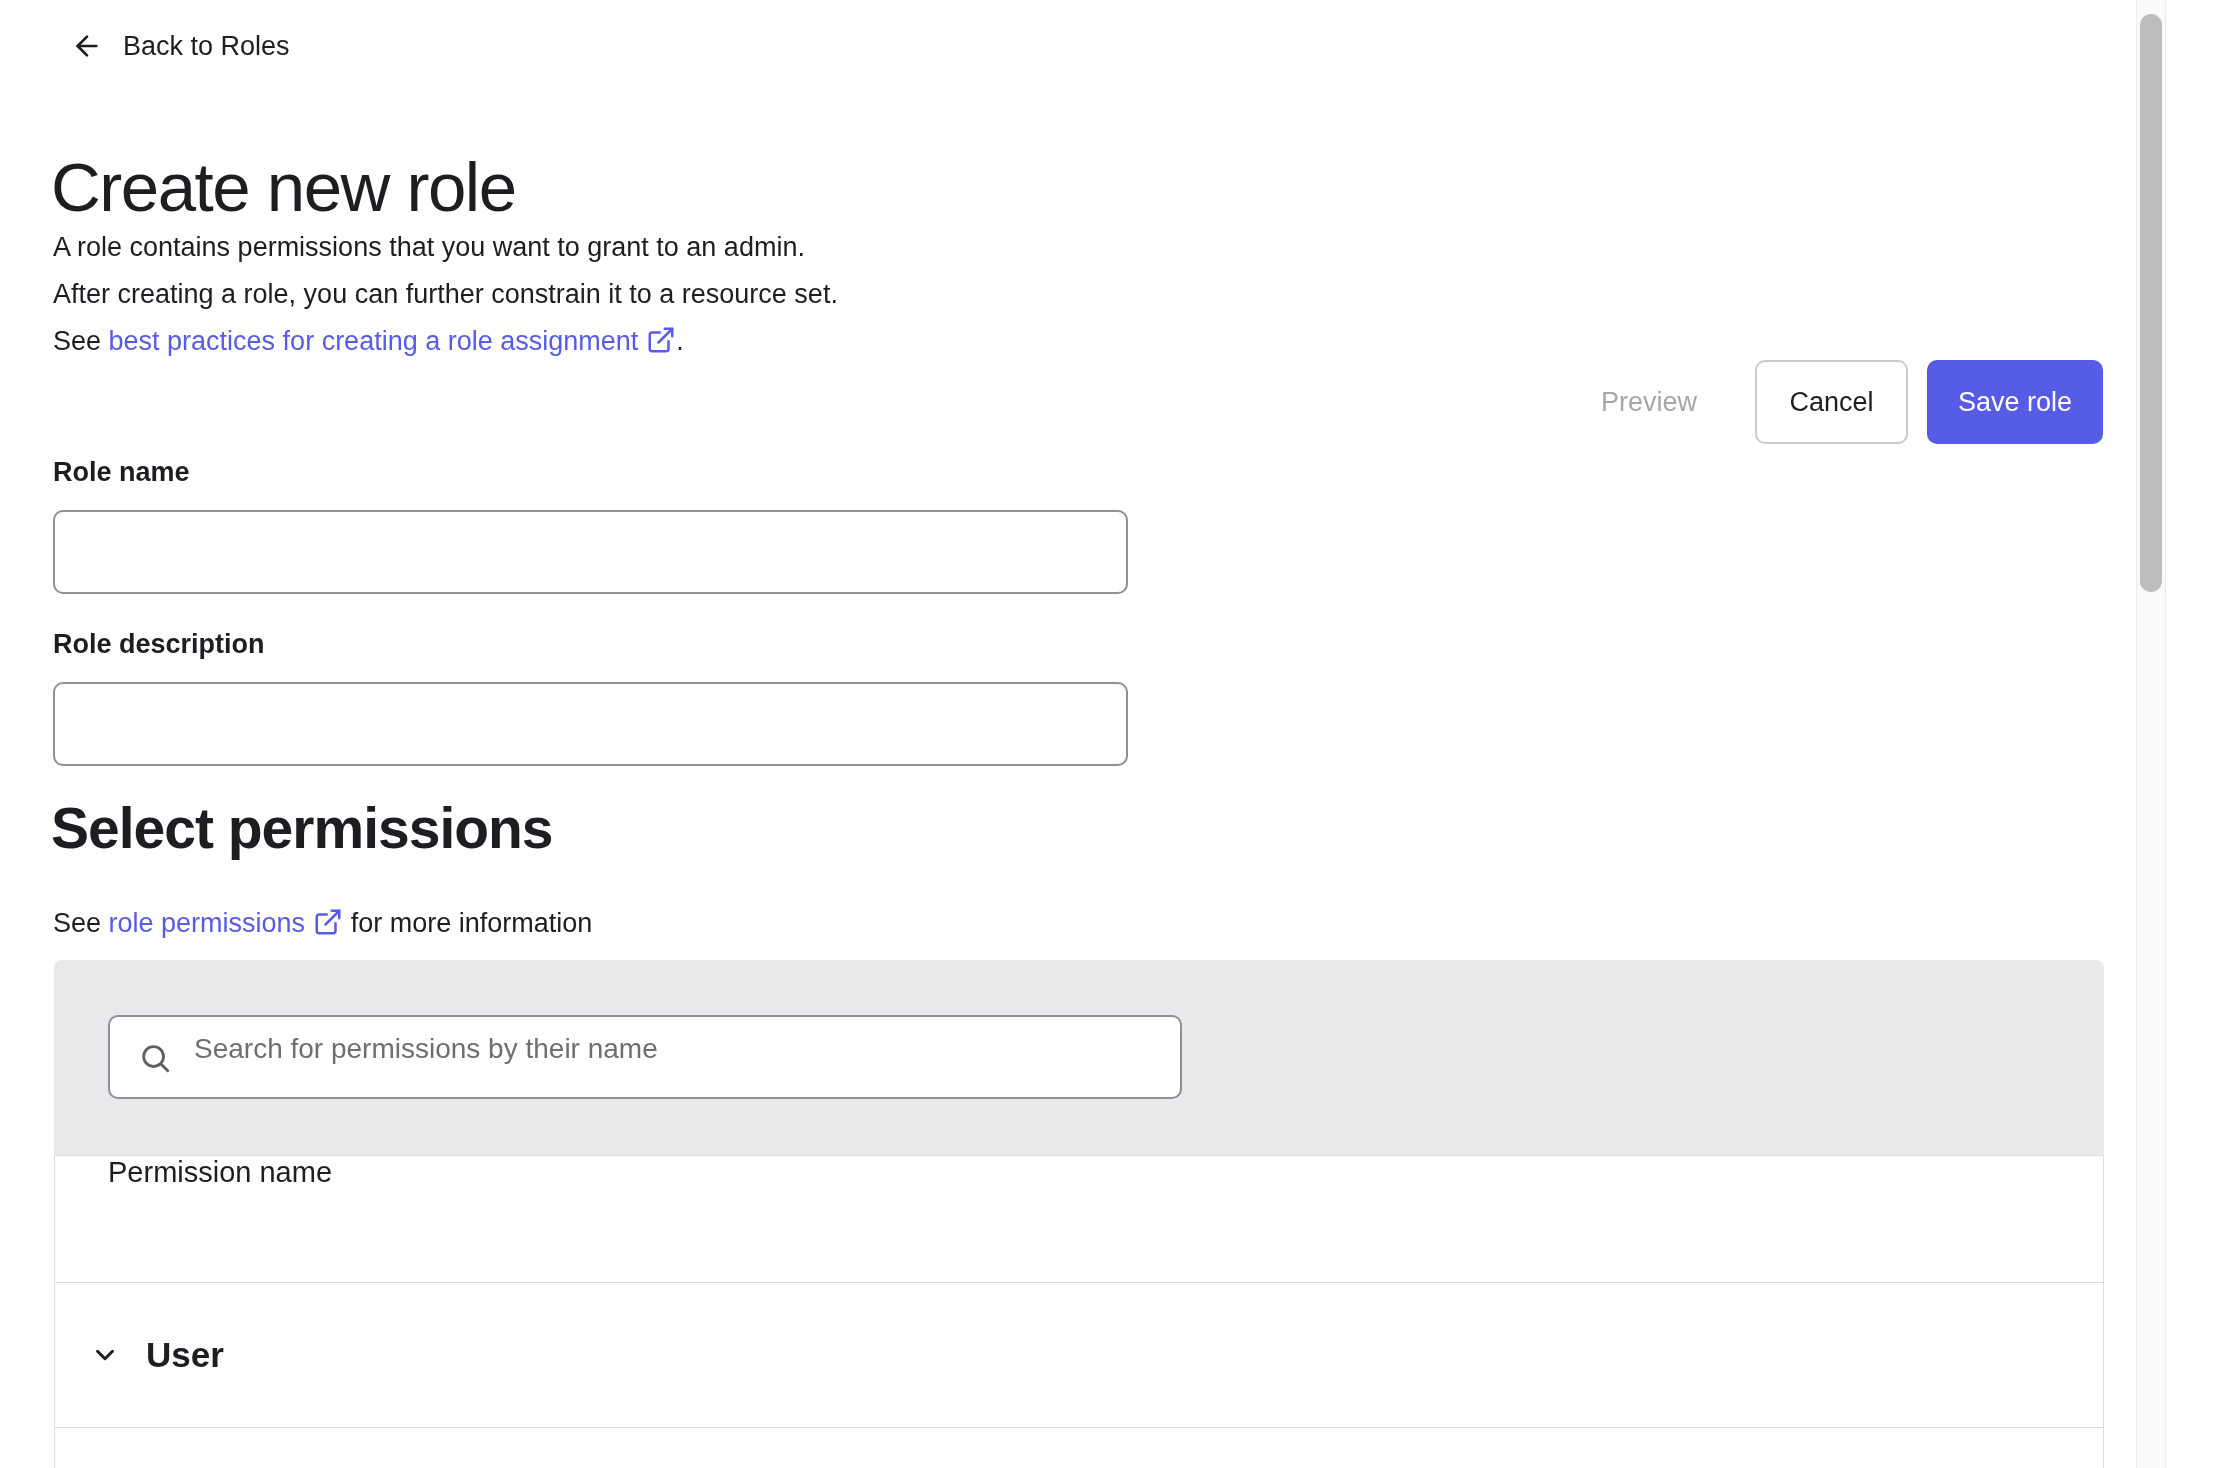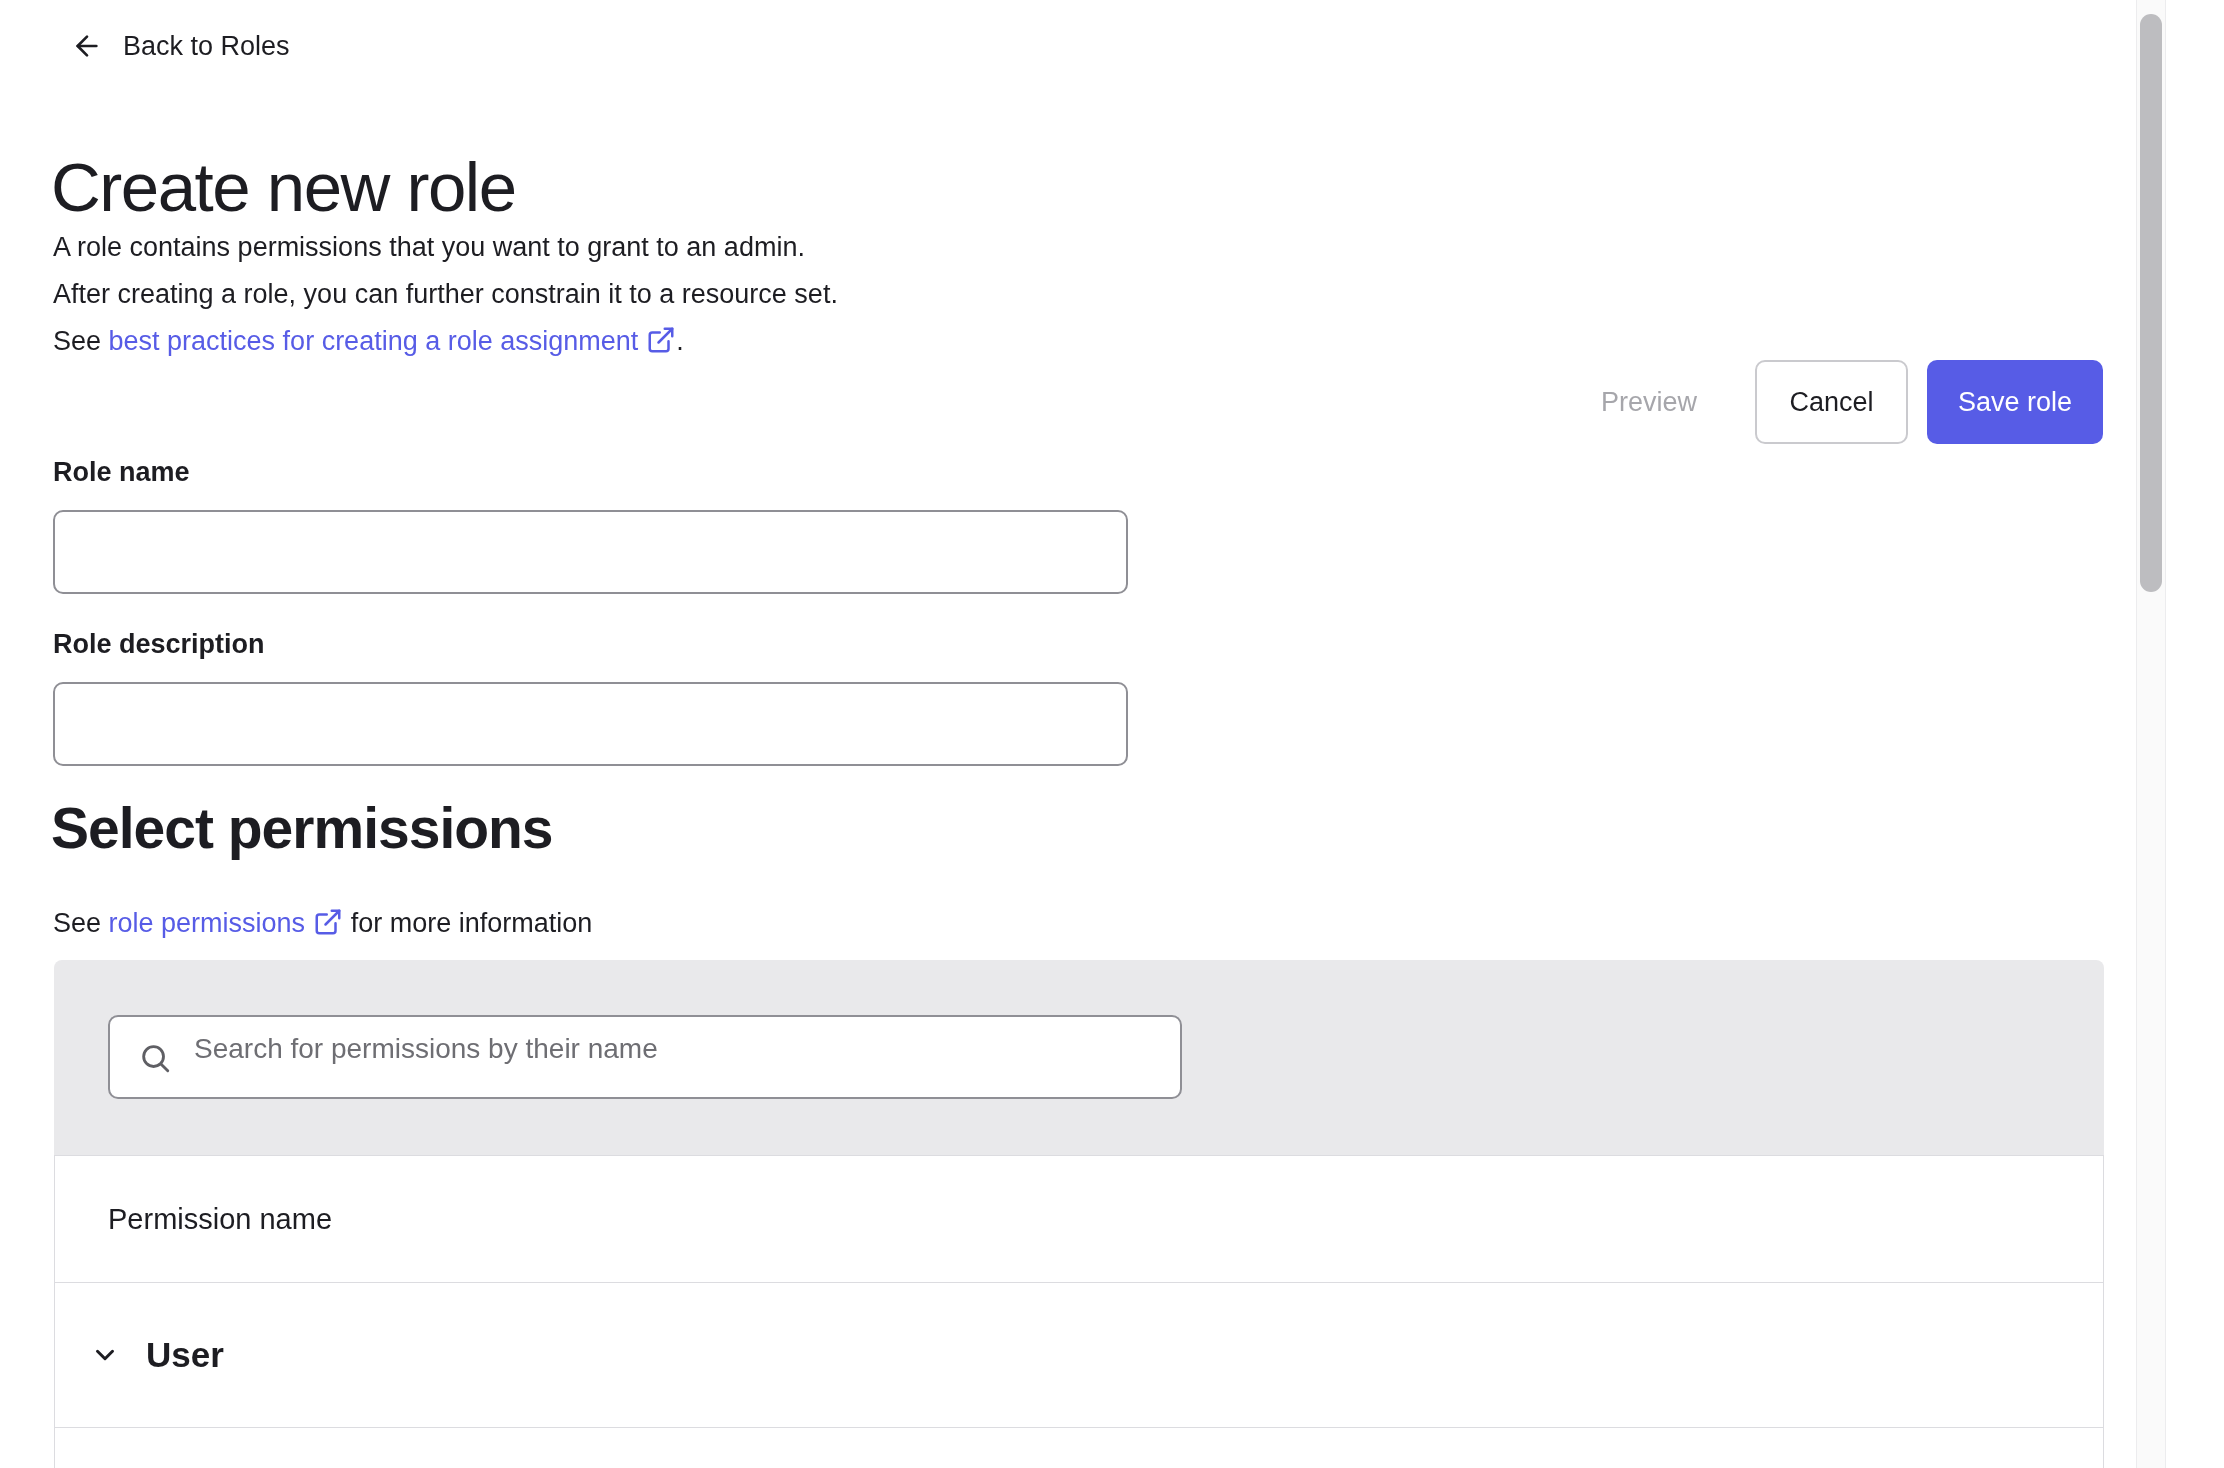--- a/index.html
+++ b/index.html
@@ -53,21 +53,21 @@
     width:100%;height:100%;border:2px solid var(--input-border);border-radius:10px;background:#fff;
     font-family:inherit;font-size:28px;color:var(--text);padding:0 24px 17px 84px;
   }
   .search-input::placeholder{color:var(--placeholder);opacity:1}
   .search-icon{position:absolute;left:30px;top:26px;pointer-events:none}
   .perm-table{
     position:absolute;left:54px;top:1155px;width:2050px;height:313px;background:#fff;
     border-left:1px solid var(--divider);border-right:1px solid var(--divider);border-top:1px solid var(--divider);
   }
   .thead-row{
-    height:127px;border-bottom:1px solid var(--divider);display:flex;align-items:center;
+    height:127px;border-bottom:1px solid var(--divider);display:flex;align-items:flex-start;
     padding-left:53px;font-size:29px;color:var(--text);
   }
   .group-row{
     height:145px;border-bottom:1px solid var(--divider);display:flex;align-items:center;
     padding-left:35px;cursor:pointer;background:#fff;
   }
   .group-row .chevron{flex:0 0 auto;display:block}
   .group-label{margin-left:26px;font-size:35px;font-weight:700;color:var(--text)}
   .partial-row{height:39px;background:#fff}
   .scrollbar-track{

